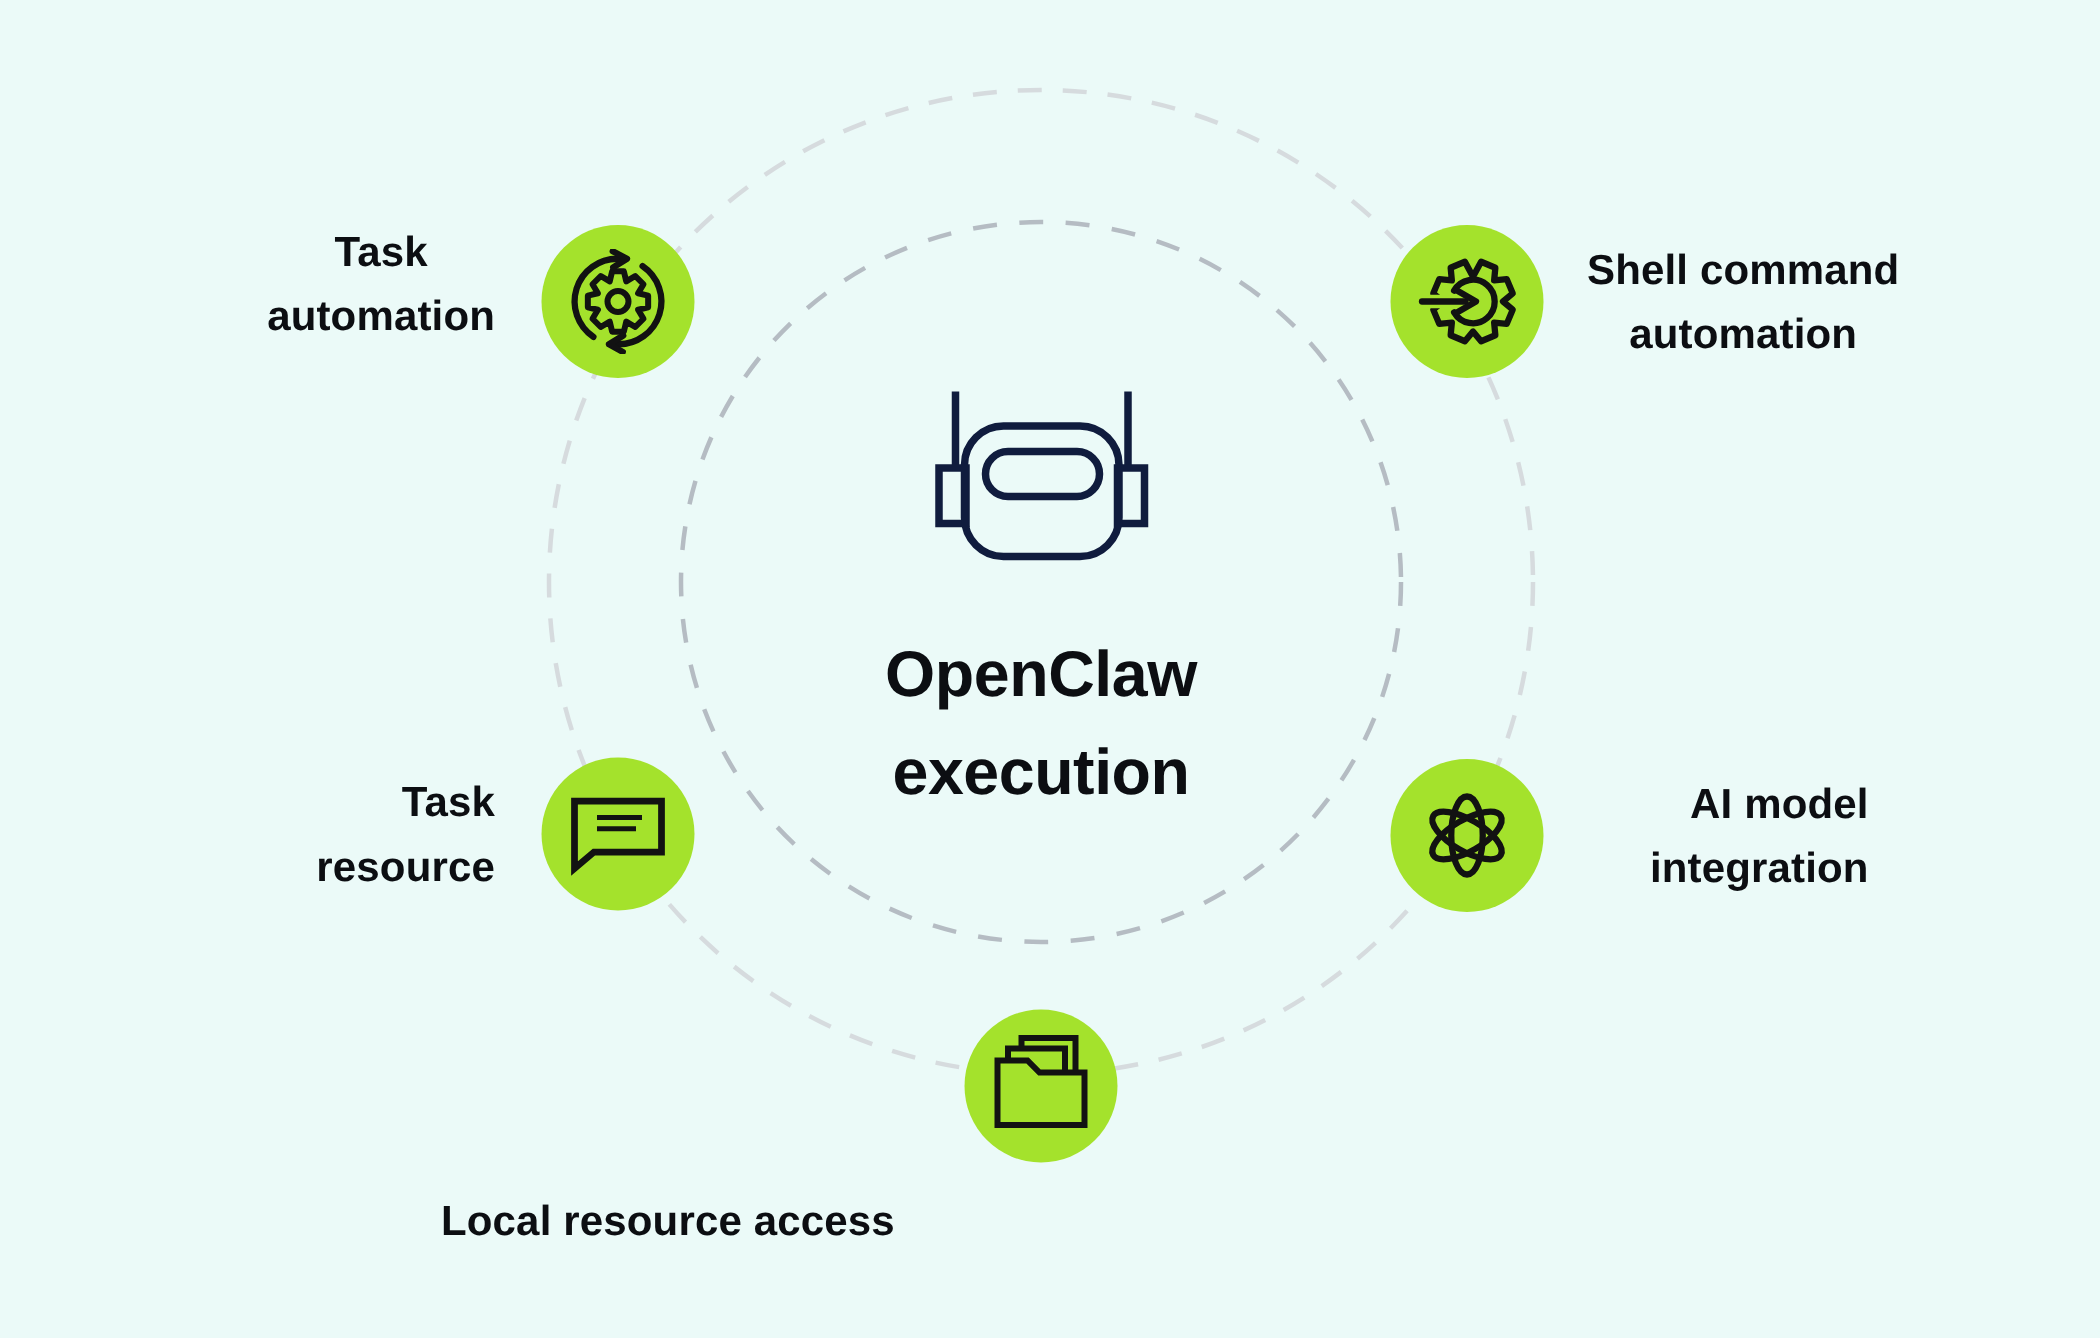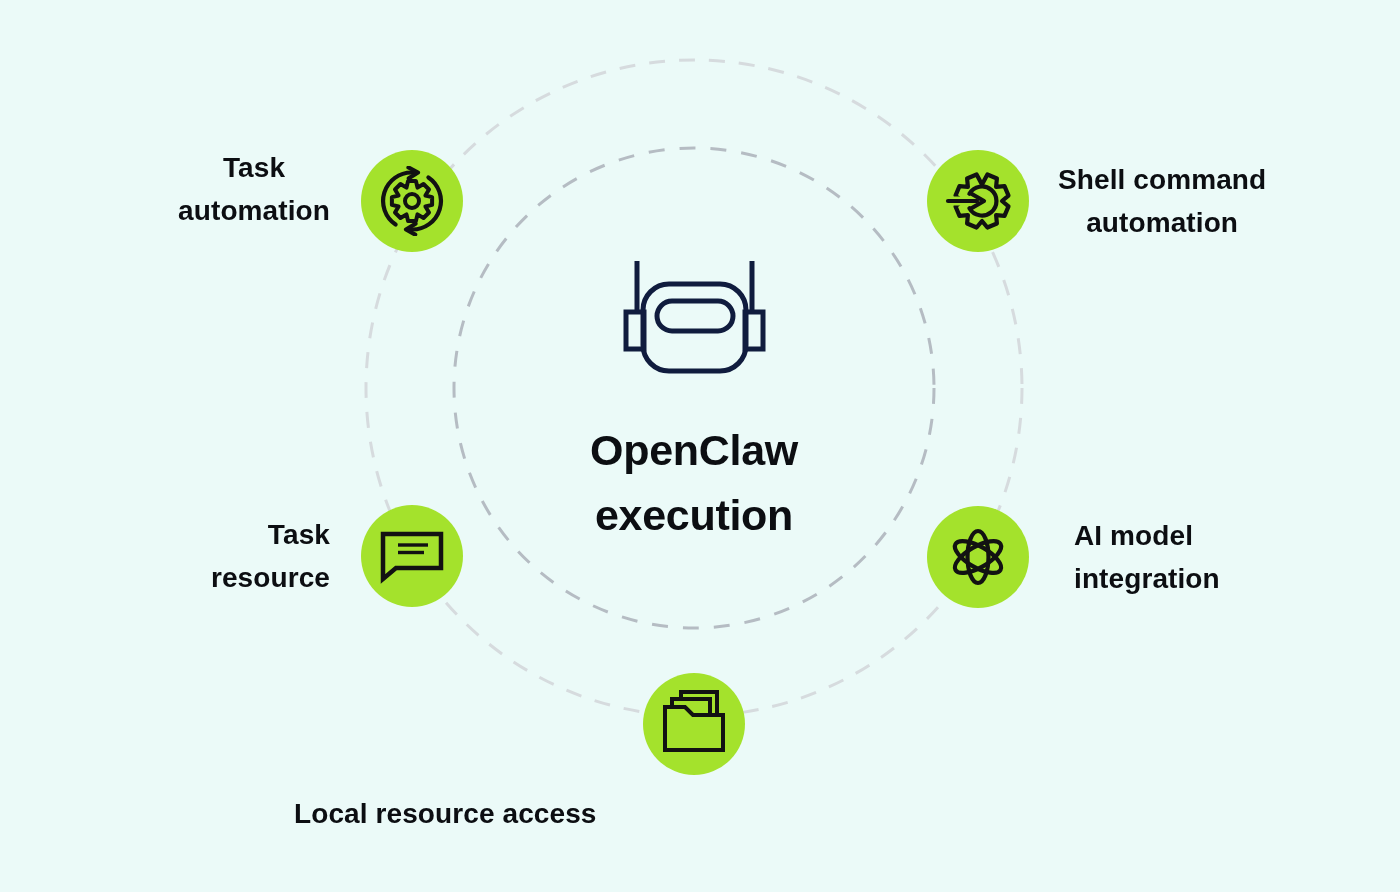--- a/index.html
+++ b/index.html
@@ -30,21 +30,21 @@
   #bubble-task{left:361px;top:150px;}
   #bubble-shell{left:927px;top:150px;}
   #bubble-chat{left:361px;top:505px;}
   #bubble-ai{left:927px;top:506px;}
   #bubble-local{left:643px;top:673px;}
 
   .label{position:absolute;font-size:28px;line-height:43px;font-weight:700;color:var(--text);letter-spacing:0.1px;}
   #label-task{right:1070px;top:146px;text-align:center;}
   #label-shell{left:1058px;top:158px;text-align:center;}
   #label-chat{right:1070px;top:513px;text-align:right;}
-  #label-ai{left:1074px;top:514px;text-align:left;}
+  #label-ai{left:1100px;top:514px;text-align:right;}
   #label-local{left:294px;top:792px;width:800px;text-align:left;}
 </style>
 </head>
 <body>
 
 <div class="canvas">
 
   <svg class="rings" width="1400" height="892" viewBox="0 0 1400 892">
     <circle class="ring-outer" cx="694" cy="388" r="328" fill="none" stroke-width="3" stroke-dasharray="16 14"></circle>
     <circle class="ring-inner" cx="694" cy="388" r="240" fill="none" stroke-width="3" stroke-dasharray="16 15"></circle>

